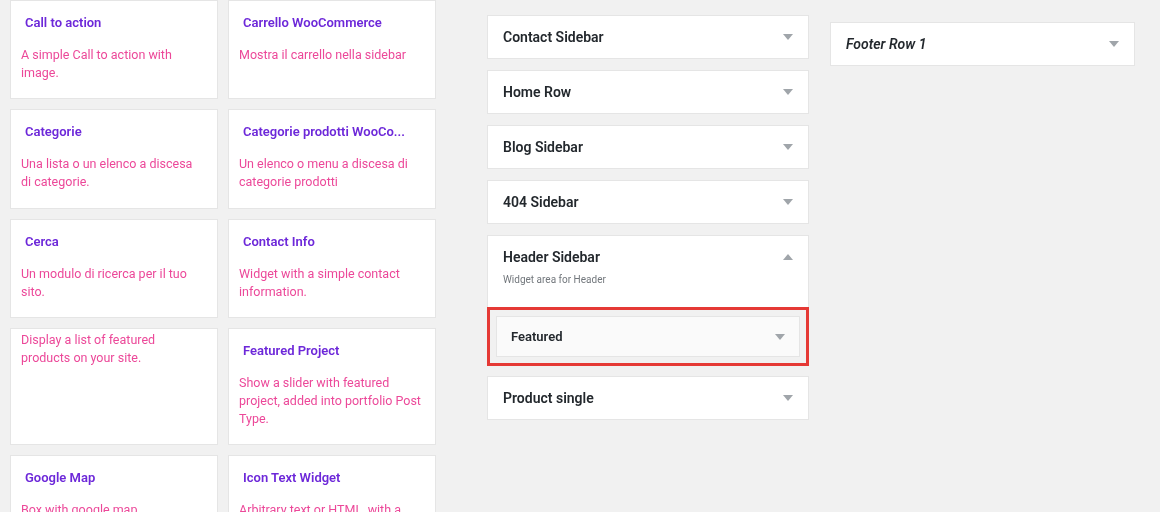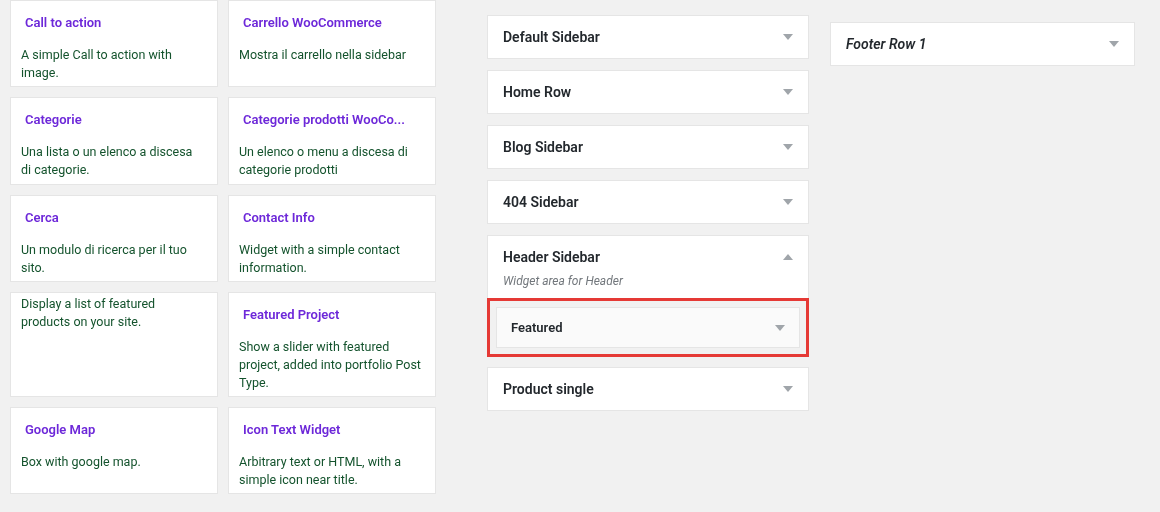--- a/index.html
+++ b/index.html
@@ -37,23 +37,23 @@
     font-size: 13px;
     color: #6d28d9;
     white-space: nowrap;
     overflow: hidden;
     text-overflow: ellipsis;
   }
   .widget-card .w-desc {
     padding: 0 14px 4px 0;
     margin-left: 10px;
     margin-top: 2px;
-    margin-bottom: 0;
+    margin-bottom: 12px;
     font-size: 12.5px;
-    color: #14532d;
+    color: #ec4899;
     line-height: 1.45;
     min-height: 38px;
   }
   .widget-card.last-row .w-desc { min-height: auto; }
 
   .sidebar-col {
     position: absolute;
     left: 487px;
     top: 15px;
     width: 322px;
@@ -87,25 +87,24 @@
     width: 0; height: 0;
     border-left: 5px solid transparent;
     border-right: 5px solid transparent;
     border-top: 6px solid #a0a5aa;
   }
   .area-arrow.up {
     border-top: none;
     border-bottom: 6px solid #a0a5aa;
   }
   .area-desc {
-    padding: 0 15px 10px 15px;
+    padding: 0 15px 22px 15px;
     color: #72777c;
-    font-size: 12px;
+    font-size: 10px;
     margin-top: -4px;
-    font-style: italic;
   }
 
   .highlight-frame {
     border: 3px solid #e53935;
     padding: 6px;
     margin-bottom: 10px;
   }
   .inner-widget {
     background: #fafafa;
     border: 1px solid #e5e5e5;
@@ -165,21 +164,21 @@
   <div class="widget-card last-row">
     <div class="w-title">Icon Text Widget</div>
     <div class="w-desc">Arbitrary text or HTML, with a simple icon near title.</div>
   </div>
 </div>
 
 <div class="sidebar-col">
 
   <div class="area-box">
     <div class="area-head">
-      <span class="area-title">Default Sidebar</span>
+      <span class="area-title">Contact Sidebar</span>
       <span class="area-arrow"></span>
     </div>
   </div>
 
   <div class="area-box">
     <div class="area-head">
       <span class="area-title">Home Row</span>
       <span class="area-arrow"></span>
     </div>
   </div>

